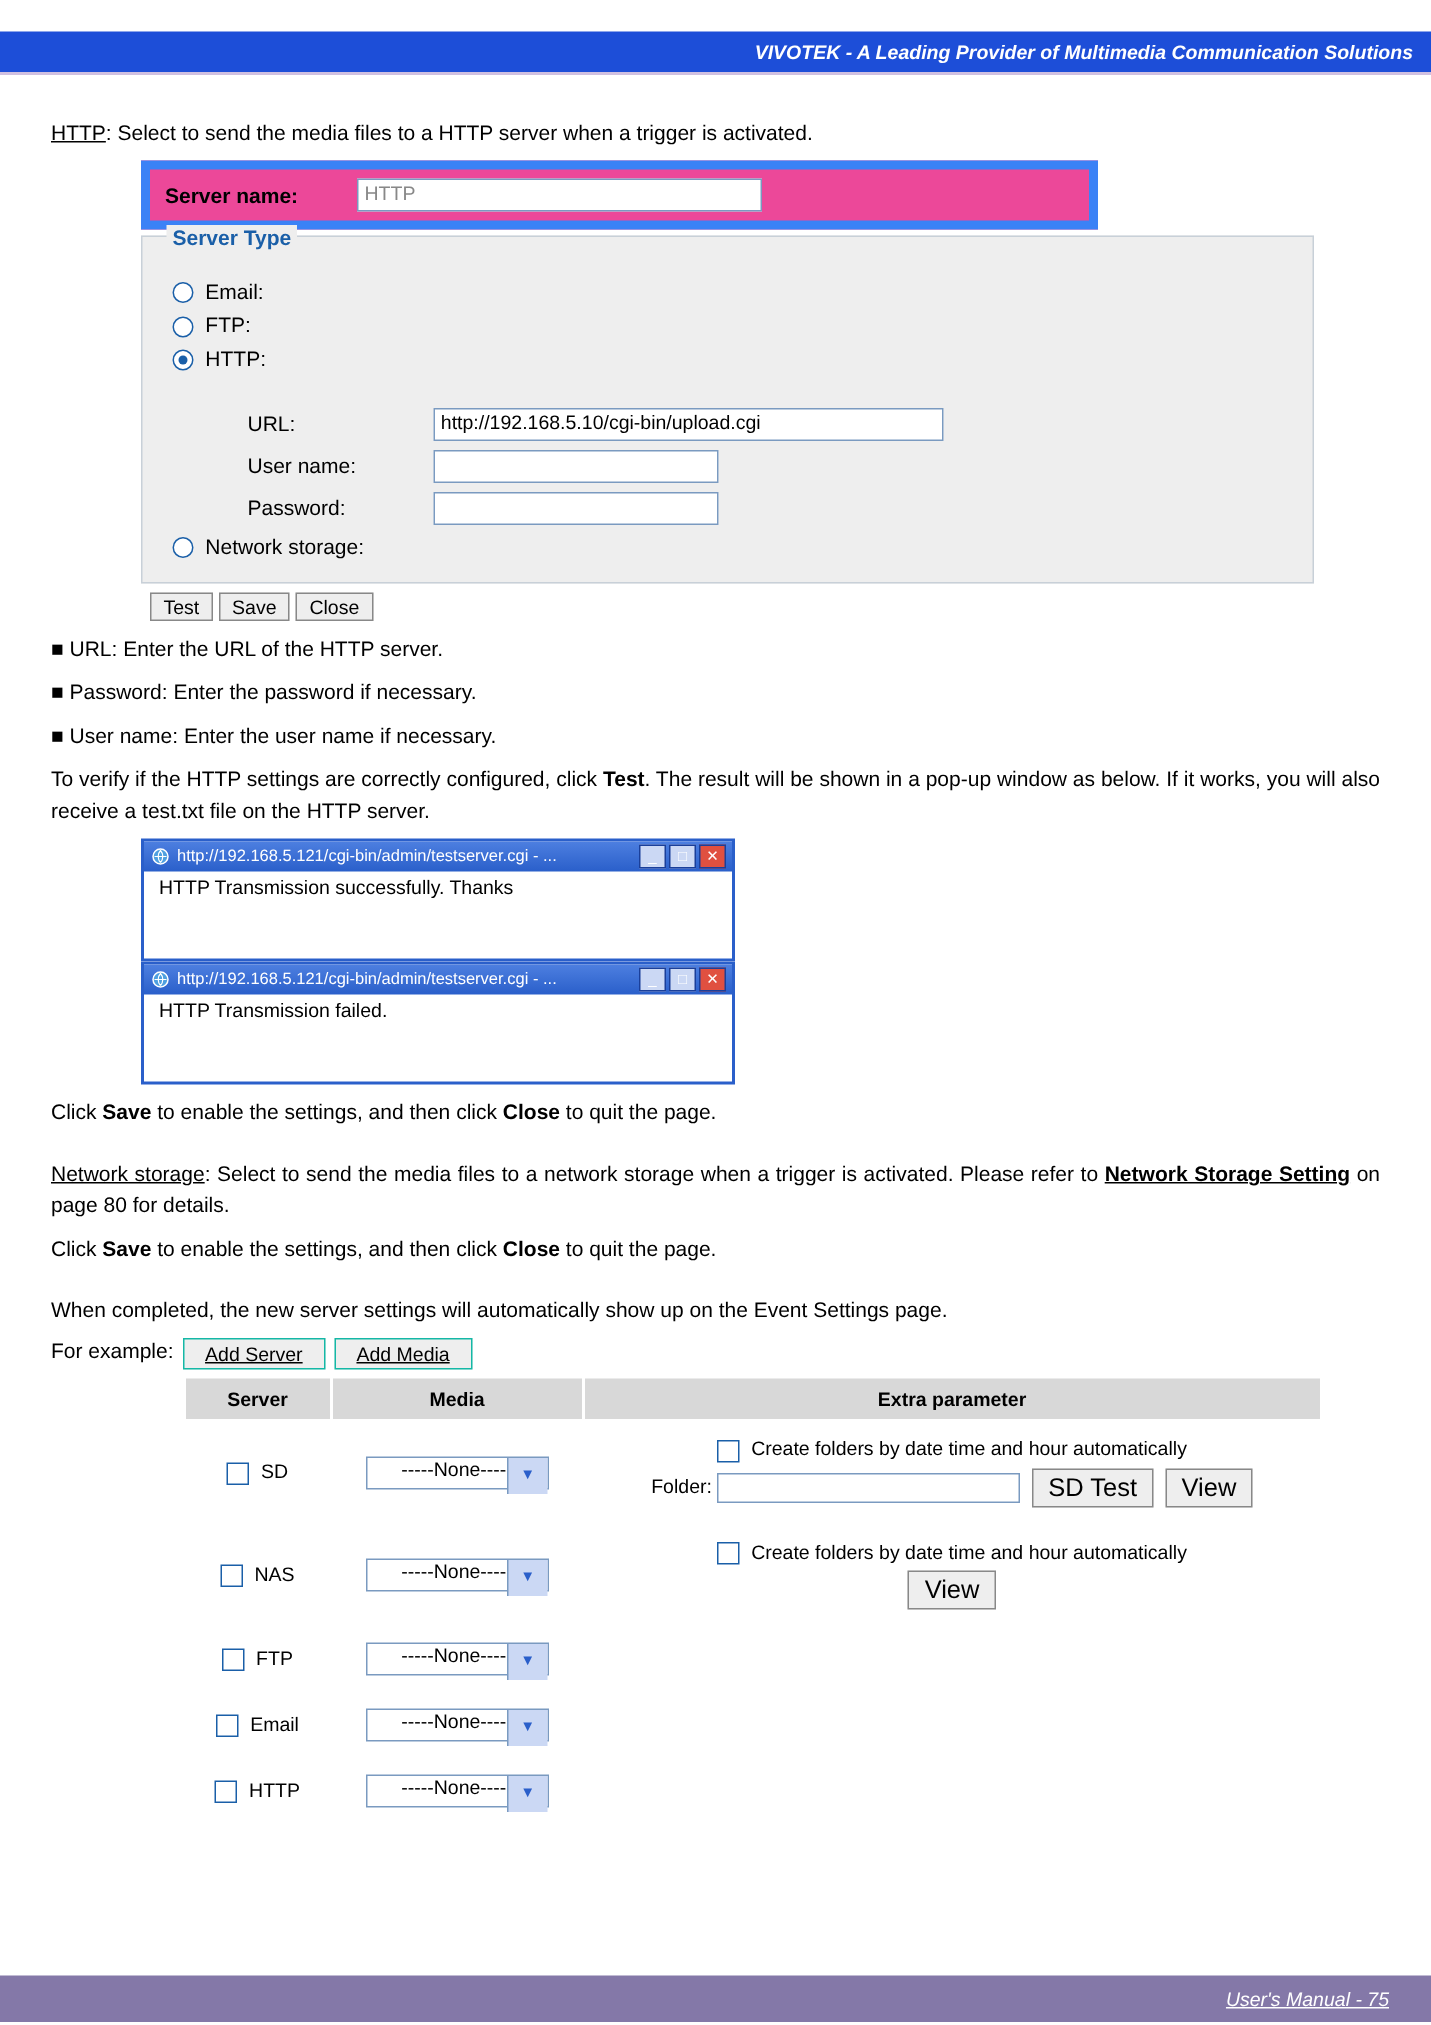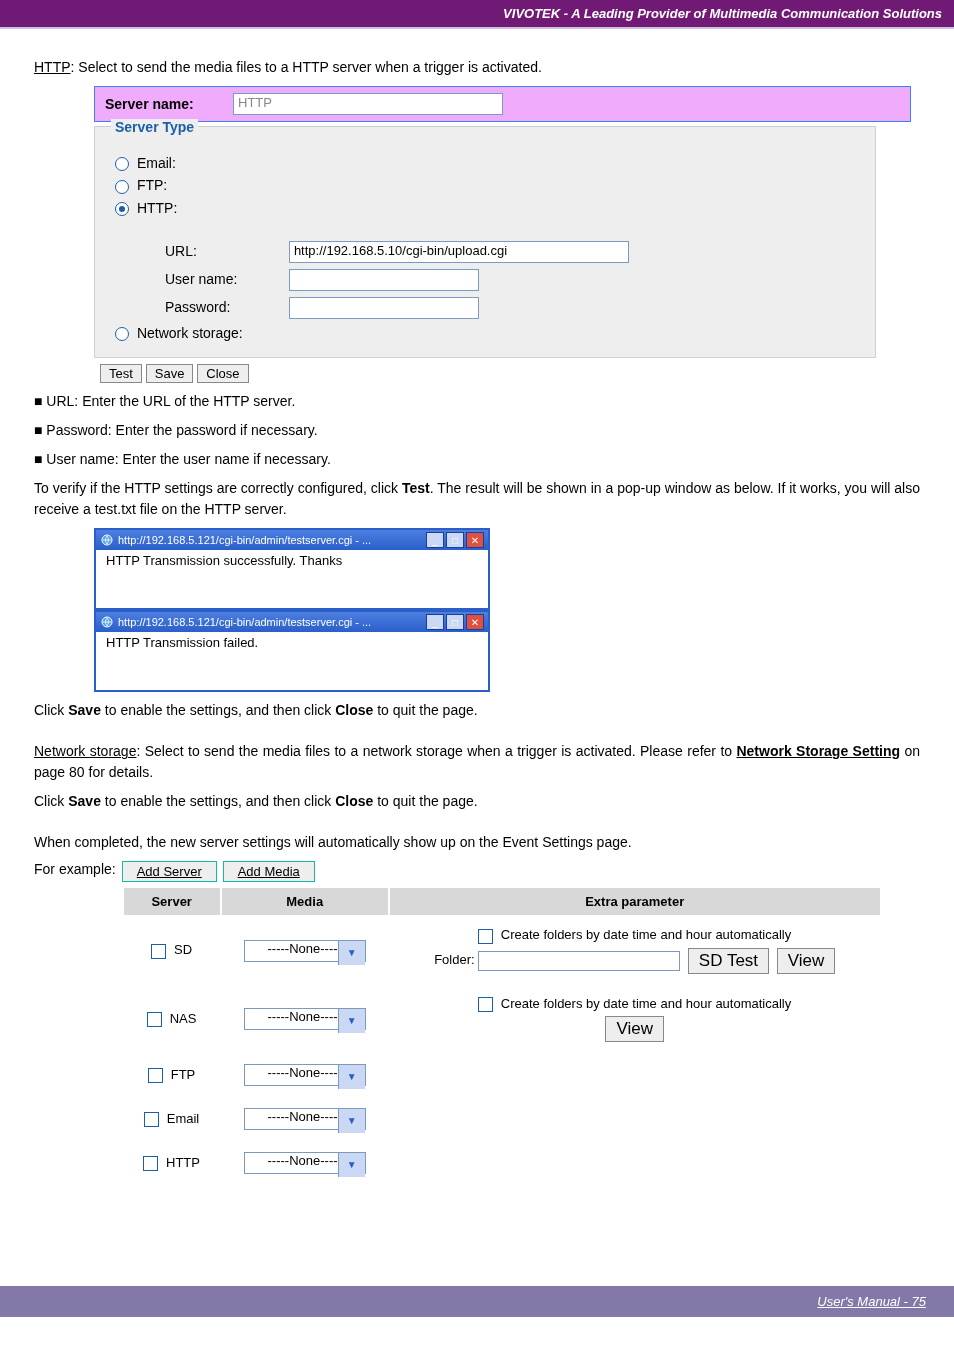--- a/index.html
+++ b/index.html
@@ -4,44 +4,45 @@
 <style>
   body {
     margin: 0;
     font-family: Arial, sans-serif;
     font-size: 14px;
     color: #000;
     background: #fff;
     width: 954px;
   }
   .top-banner {
-    background: #701a75;
+    background: #1d4ed8;
     color: #fff;
     text-align: right;
     font-style: italic;
     font-weight: bold;
     padding: 6px 12px;
     font-size: 13px;
+    margin-top: 21px;
   }
   .hr-purple {
     height: 2px;
     background: #d0c0e0;
     margin: 0;
   }
   .content {
     padding: 20px 34px 60px 34px;
   }
   .para { margin: 8px 0; line-height: 1.5; }
   .underline { text-decoration: underline; }
   .justify { text-align: justify; }
   .gray-table {
-    border: 1px solid #3b82f6;
-    background: #f0abfc;
+    border: 6px solid #3b82f6;
+    background: #ec4899;
     margin: 4px 0 4px 60px;
-    width: 817px;
+    width: 638px;
   }
   .gray-table td { padding: 4px 8px; }
   .label-srvname { font-weight: bold; }
   .input-like {
     display: inline-block;
     border: 1px solid #7a9ac0;
     background: #fff;
     height: 18px;
     min-width: 260px;
     padding: 1px 4px;

